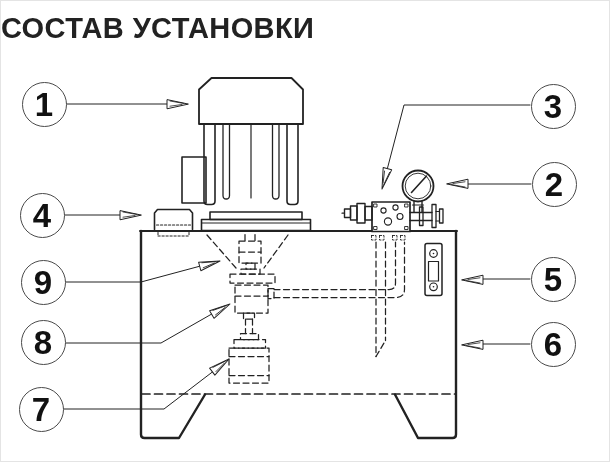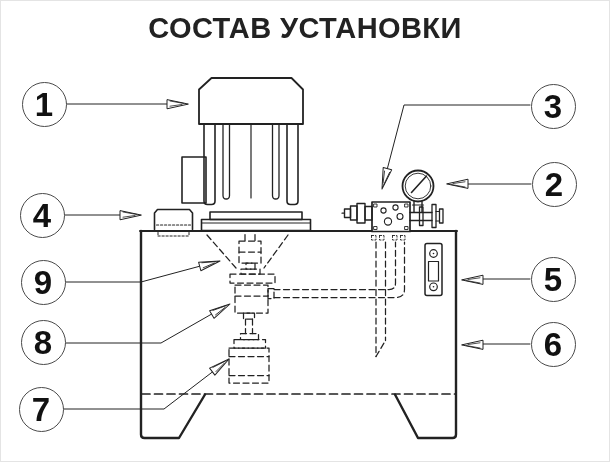--- a/index.html
+++ b/index.html
@@ -10,21 +10,21 @@
   }
   html,body{margin:0;padding:0;background:#fff;}
   .page{
     position:relative;width:610px;height:462px;
     background:var(--background);
     border:1px solid #e4e4e4;box-sizing:border-box;overflow:hidden;
     font-family:"Liberation Sans", sans-serif;
   }
   .title{
     position:absolute;top:11px;left:0;width:100%;
-    text-align:center;font-weight:700;font-size:29px;letter-spacing:.4px;
+    font-weight:700;font-size:29px;letter-spacing:.4px;
     color:var(--line);
   }
   svg.diagram{position:absolute;left:0;top:0;color:var(--line);}
   svg .dash{stroke-dasharray:6 3.5;}
   svg .dashfine{stroke-dasharray:2.2 1.8;}
   .callout{
     position:absolute;width:45px;height:45px;border-radius:50%;
     border:1.5px solid var(--callout-border);background:#fff;
     box-sizing:border-box;display:flex;align-items:center;justify-content:center;
     font-weight:700;font-size:33px;color:var(--number-color);

